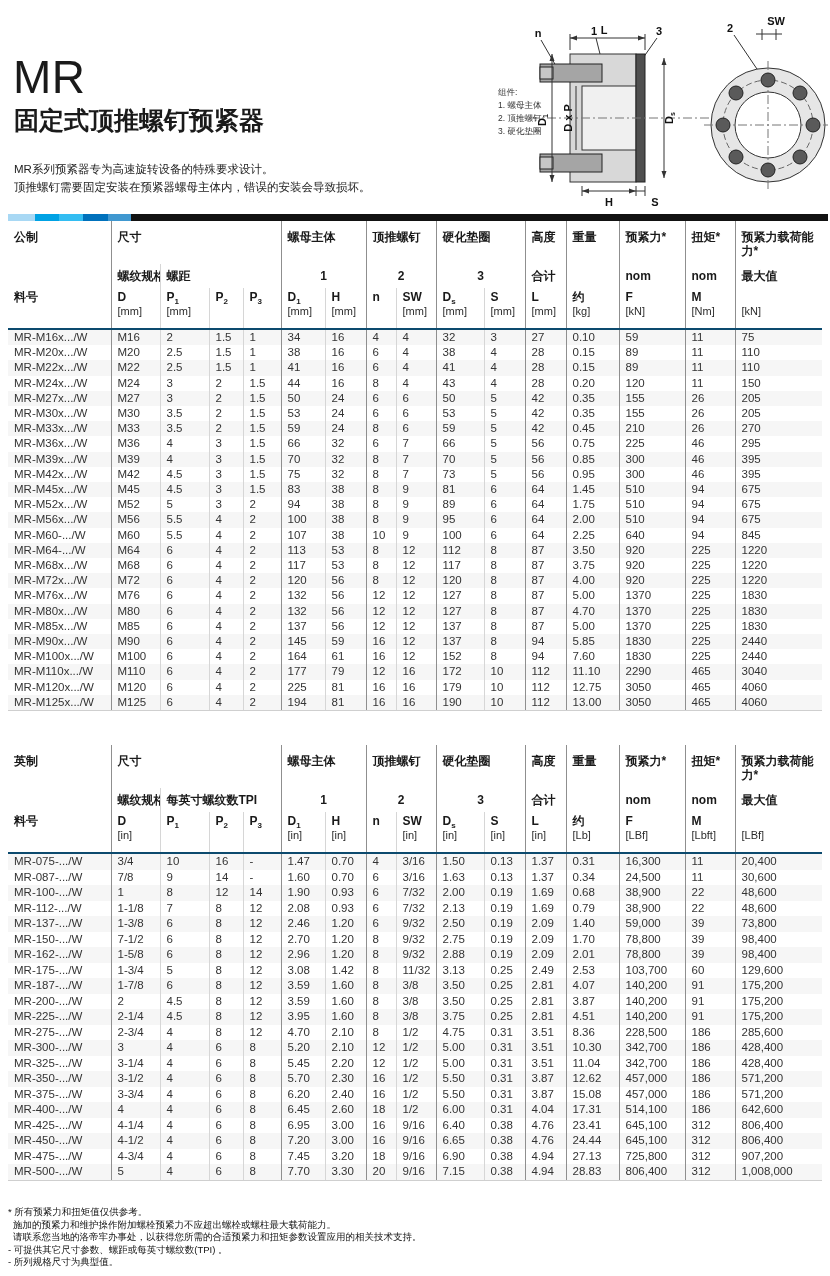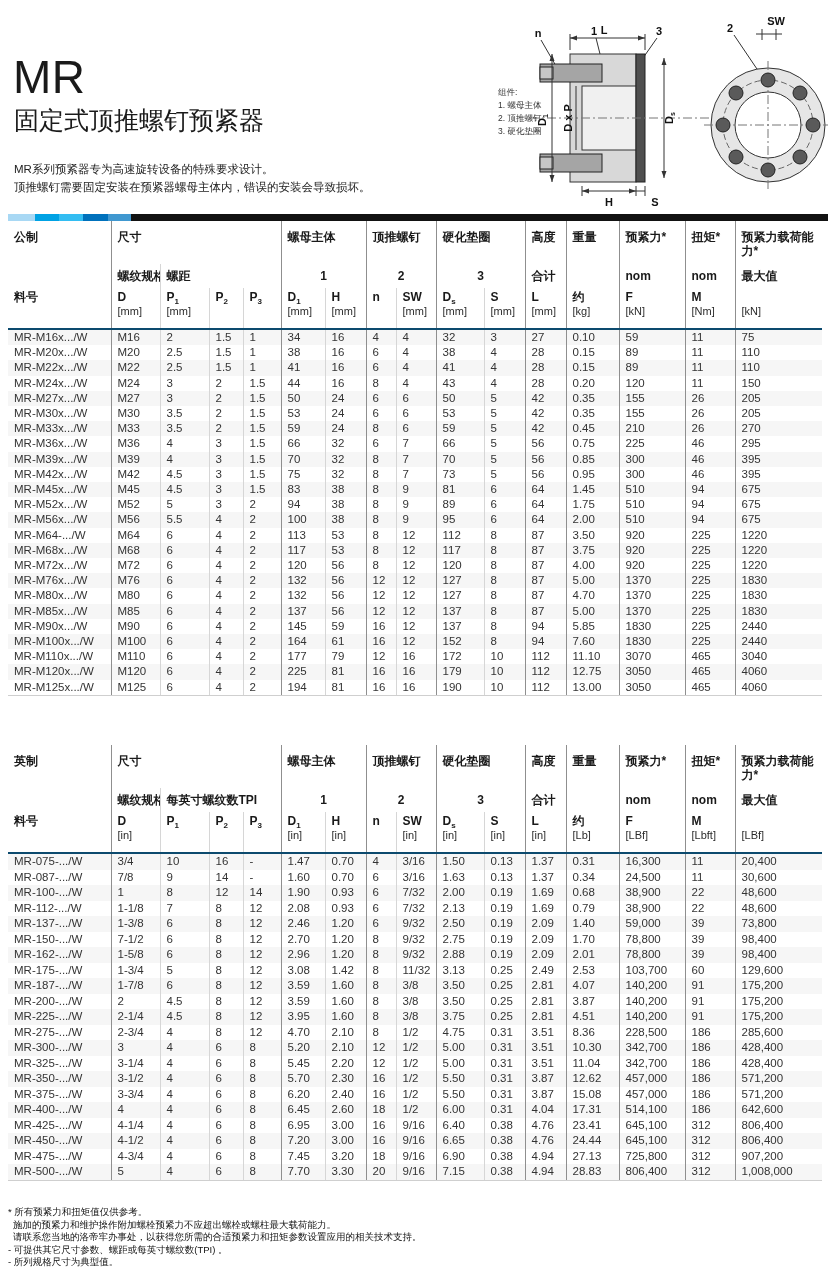--- a/index.html
+++ b/index.html
@@ -1,20 +1,20 @@
 <!DOCTYPE html>
 <html><head>
 <meta charset="utf-8">
 <style>
   html,body{margin:0;padding:0;background:#fff;}
   .page{position:relative;width:830px;height:1276px;background:#fff;overflow:hidden;
         font-family:"Liberation Sans","DejaVu Sans",sans-serif;color:#1a1a1a;}
   
   .title{position:absolute;left:13px;top:50px;font-size:46px;font-weight:400;letter-spacing:.5px;color:#1a1a1a;}
-  .subtitle{position:absolute;left:14px;top:104px;font-size:25px;font-weight:400;color:#1a1a1a;}
+  .subtitle{position:absolute;left:14px;top:104px;font-size:25px;font-weight:700;color:#1a1a1a;}
   .desc{position:absolute;left:14px;top:160px;font-size:11.5px;line-height:18px;color:#222;}
   
   .diagram-wrap{position:absolute;left:478px;top:8px;width:350px;height:202px;}
   .legend{position:absolute;left:20px;top:78px;font-size:8.5px;line-height:13px;color:#333;}
   .svgtext{font-family:"Liberation Sans",sans-serif;font-size:11px;font-weight:bold;fill:#111;}
   .svgsub{font-size:7px;}
   
   .tbl-block{position:absolute;left:8px;width:814px;}
   .m-block{top:214px;} .i-block{top:745px;}
   .colorbar{display:flex;height:7px;width:820px;}
@@ -490,20 +490,38 @@
             <td class="lb">9</td>
             <td class="gb">95</td>
             <td class="lb">6</td>
             <td class="gb">64</td>
             <td class="gb">2.00</td>
             <td class="gb">510</td>
             <td class="gb">94</td>
             <td class="gb">675</td>
           </tr>
           <tr>
+            <td>MR-M60-.../W</td>
+            <td class="gb">M60</td>
+            <td class="lb">5.5</td>
+            <td class="lb">4</td>
+            <td class="lb">2</td>
+            <td class="gb">107</td>
+            <td class="lb">38</td>
+            <td class="gb">10</td>
+            <td class="lb">9</td>
+            <td class="gb">100</td>
+            <td class="lb">6</td>
+            <td class="gb">64</td>
+            <td class="gb">2.25</td>
+            <td class="gb">640</td>
+            <td class="gb">94</td>
+            <td class="gb">845</td>
+          </tr>
+          <tr>
             <td>MR-M64-.../W</td>
             <td class="gb">M64</td>
             <td class="lb">6</td>
             <td class="lb">4</td>
             <td class="lb">2</td>
             <td class="gb">113</td>
             <td class="lb">53</td>
             <td class="gb">8</td>
             <td class="lb">12</td>
             <td class="gb">112</td>
@@ -647,21 +665,21 @@
             <td class="lb">4</td>
             <td class="lb">2</td>
             <td class="gb">177</td>
             <td class="lb">79</td>
             <td class="gb">12</td>
             <td class="lb">16</td>
             <td class="gb">172</td>
             <td class="lb">10</td>
             <td class="gb">112</td>
             <td class="gb">11.10</td>
-            <td class="gb">3070</td>
+            <td class="gb">2290</td>
             <td class="gb">465</td>
             <td class="gb">3040</td>
           </tr>
           <tr>
             <td>MR-M120x.../W</td>
             <td class="gb">M120</td>
             <td class="lb">6</td>
             <td class="lb">4</td>
             <td class="lb">2</td>
             <td class="gb">225</td>

